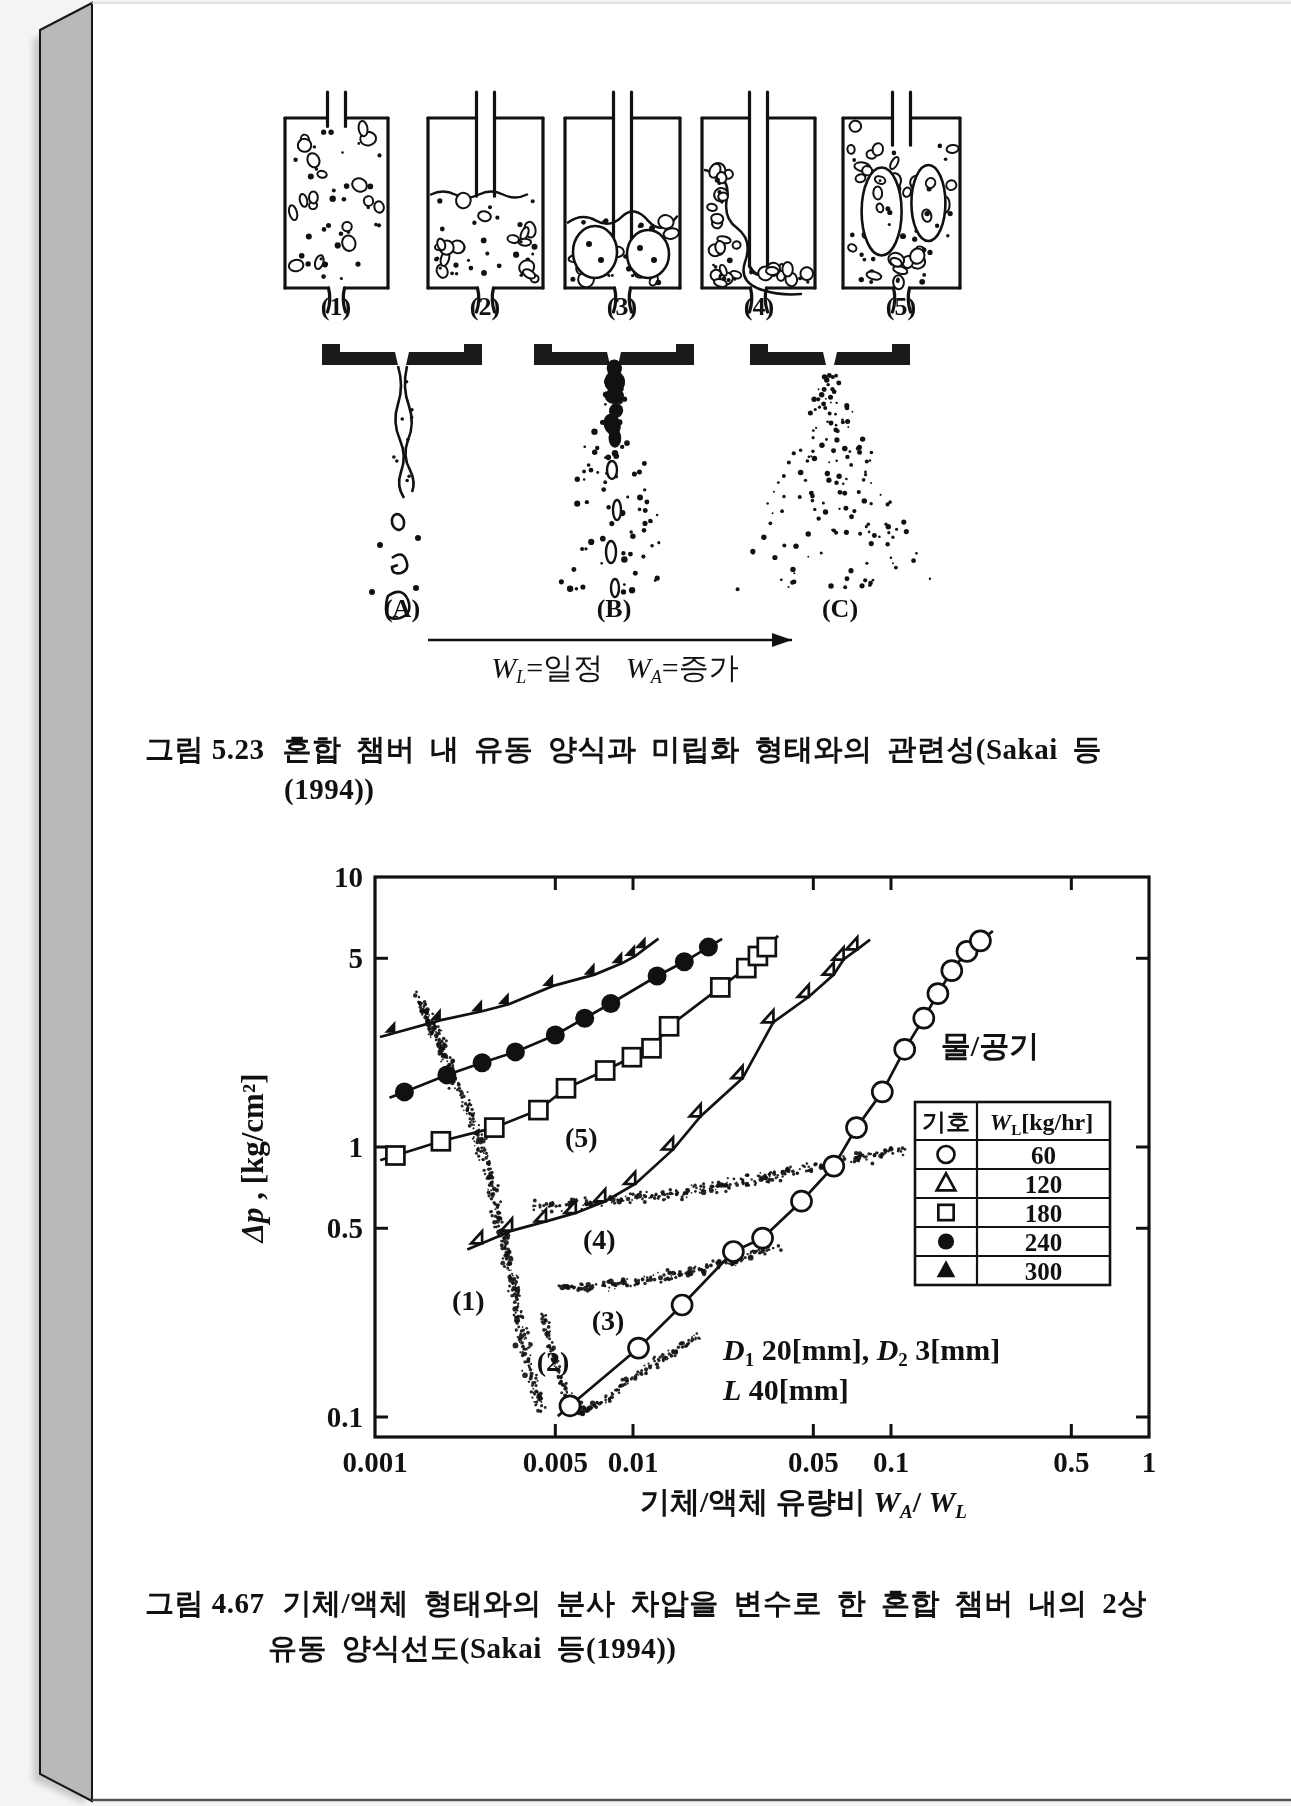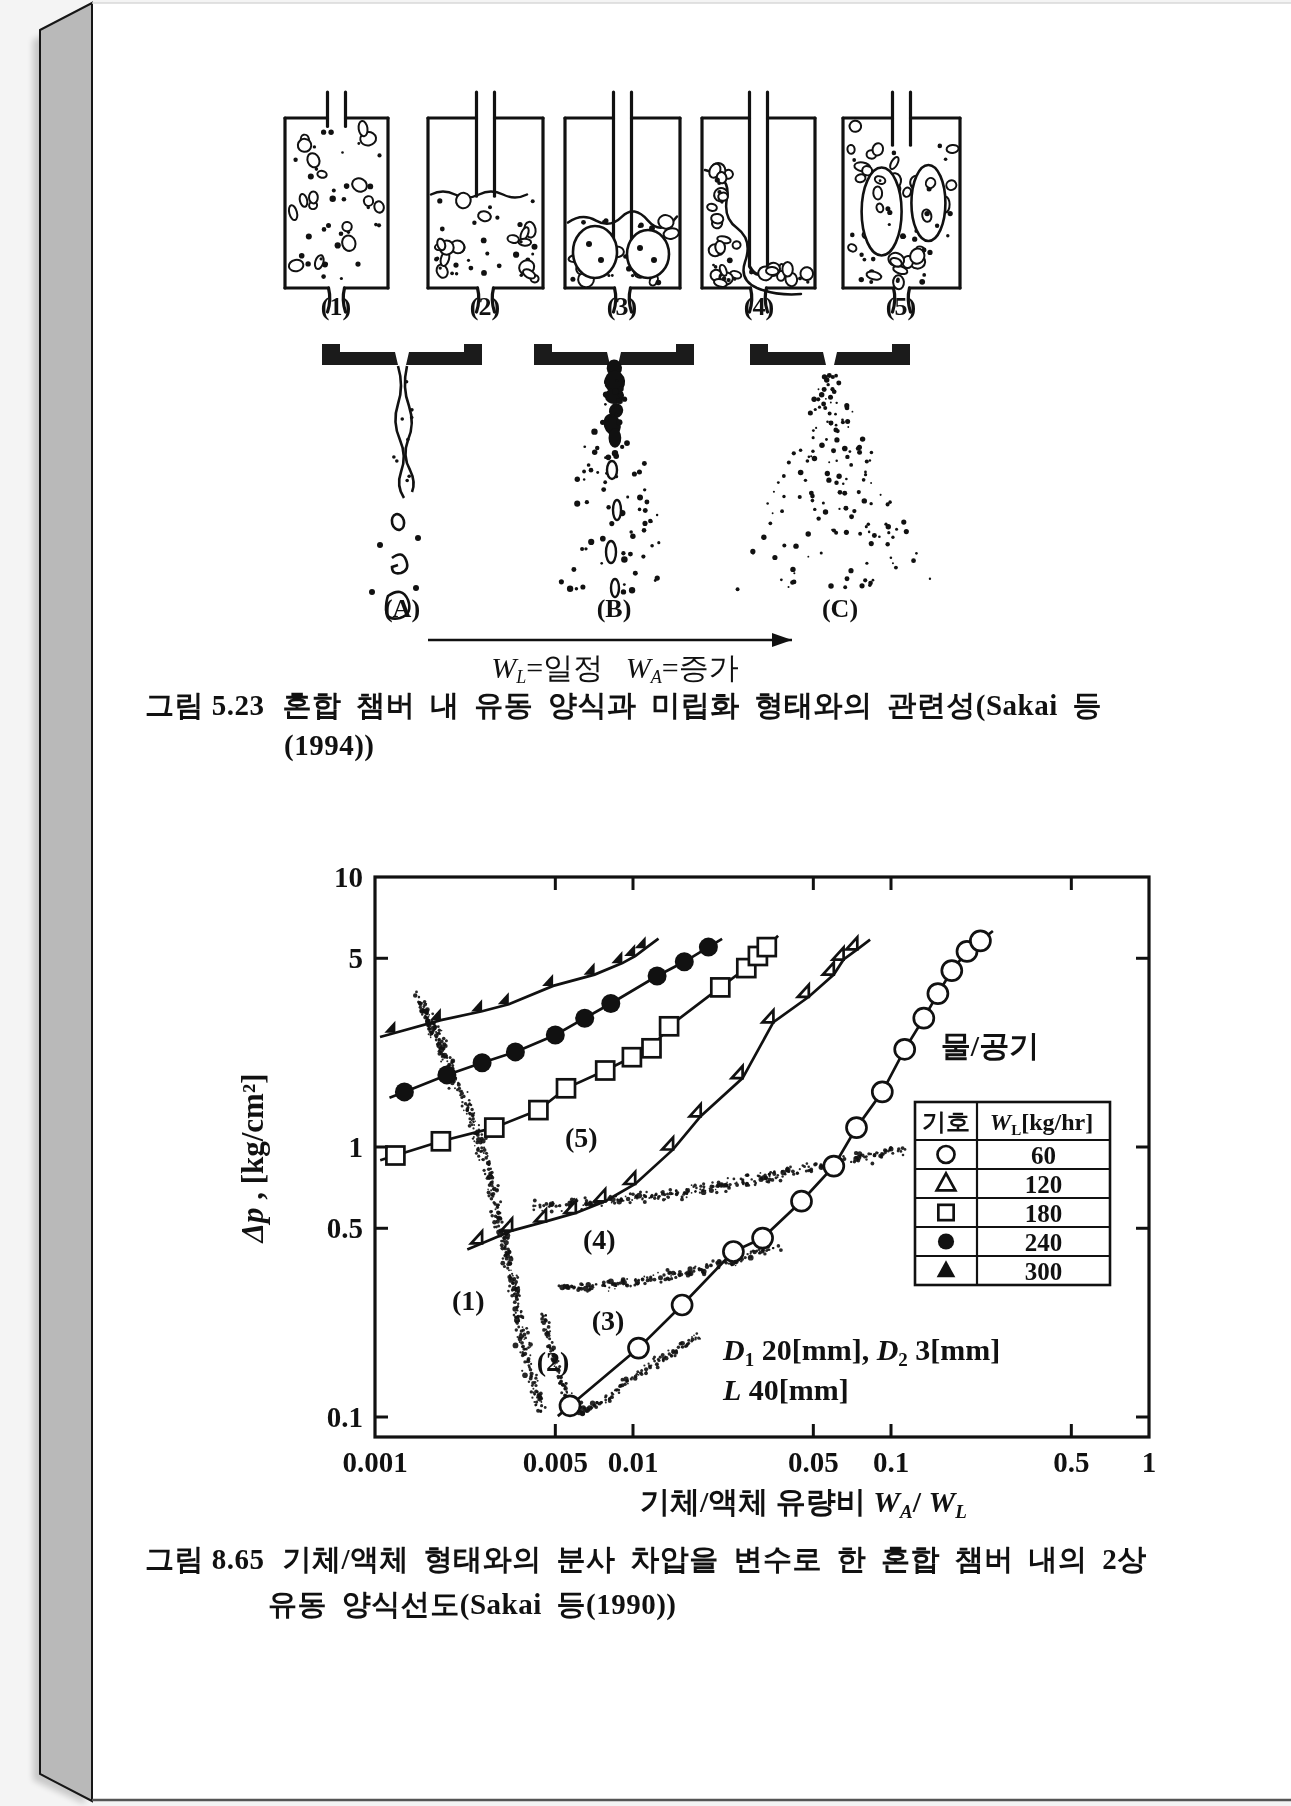--- a/index.html
+++ b/index.html
@@ -9,21 +9,21 @@
     font-family:"Liberation Serif","DejaVu Serif",serif;
     color:#111;
   }
   #art{position:absolute;left:0;top:0;width:1291px;height:1806px;z-index:1;}
   .ovl{position:absolute;z-index:2;white-space:nowrap;}
   .ctr{transform:translateX(-50%);}
   .fig-label{font-size:26px;font-weight:600;}
   .arrow-label{font-size:30px;font-weight:400;}
   .arrow-label i{font-family:"Liberation Serif",serif;}
   sub.vs{font-size:0.6em;vertical-align:-0.25em;font-style:italic;}
-  .caption{font-size:29px;font-weight:600;letter-spacing:0.5px;}
+  .caption{font-size:29px;font-weight:600;letter-spacing:0.5px;margin-top:44px;}
   .caption .tag{margin-right:18px;}
   .caption .body{word-spacing:7px;}
 </style>
 </head>
 <body>
 
 <svg id="art" viewBox="0 0 1291 1806">
     <defs>
       <filter id="soft" x="-30%" y="-30%" width="160%" height="160%">
         <feGaussianBlur stdDeviation="3"></feGaussianBlur>
@@ -1962,14 +1962,14 @@
 
 <span class="ovl ctr fig-label" style="left:402px;top:594px">(A)</span>
 <span class="ovl ctr fig-label" style="left:614px;top:594px">(B)</span>
 <span class="ovl ctr fig-label" style="left:840px;top:594px">(C)</span>
 
 <span class="ovl ctr arrow-label" style="left:615px;top:648px"><i>W</i><sub class="vs">L</sub><span>=일정</span>&nbsp;&nbsp;&nbsp;<i>W</i><sub class="vs">A</sub><span>=증가</span></span>
 
 <div class="ovl caption" style="left:145px;top:686px"><span class="tag">그림 5.23</span><span class="body">혼합 챔버 내 유동 양식과 미립화 형태와의 관련성(Sakai 등</span></div>
 <div class="ovl caption" style="left:284px;top:729px"><span class="body">(1994))</span></div>
 
-<div class="ovl caption" style="left:145px;top:1540px"><span class="tag">그림 8.65</span><span class="body">기체/액체 형태와의 분사 차압을 변수로 한 혼합 챔버 내의 2상</span></div>
-<div class="ovl caption" style="left:268px;top:1585px"><span class="body">유동 양식선도(Sakai 등(1990))</span></div>
+<div class="ovl caption" style="left:145px;top:1540px"><span class="tag">그림 4.67</span><span class="body">기체/액체 형태와의 분사 차압을 변수로 한 혼합 챔버 내의 2상</span></div>
+<div class="ovl caption" style="left:268px;top:1585px"><span class="body">유동 양식선도(Sakai 등(1994))</span></div>
 
 </body></html>

